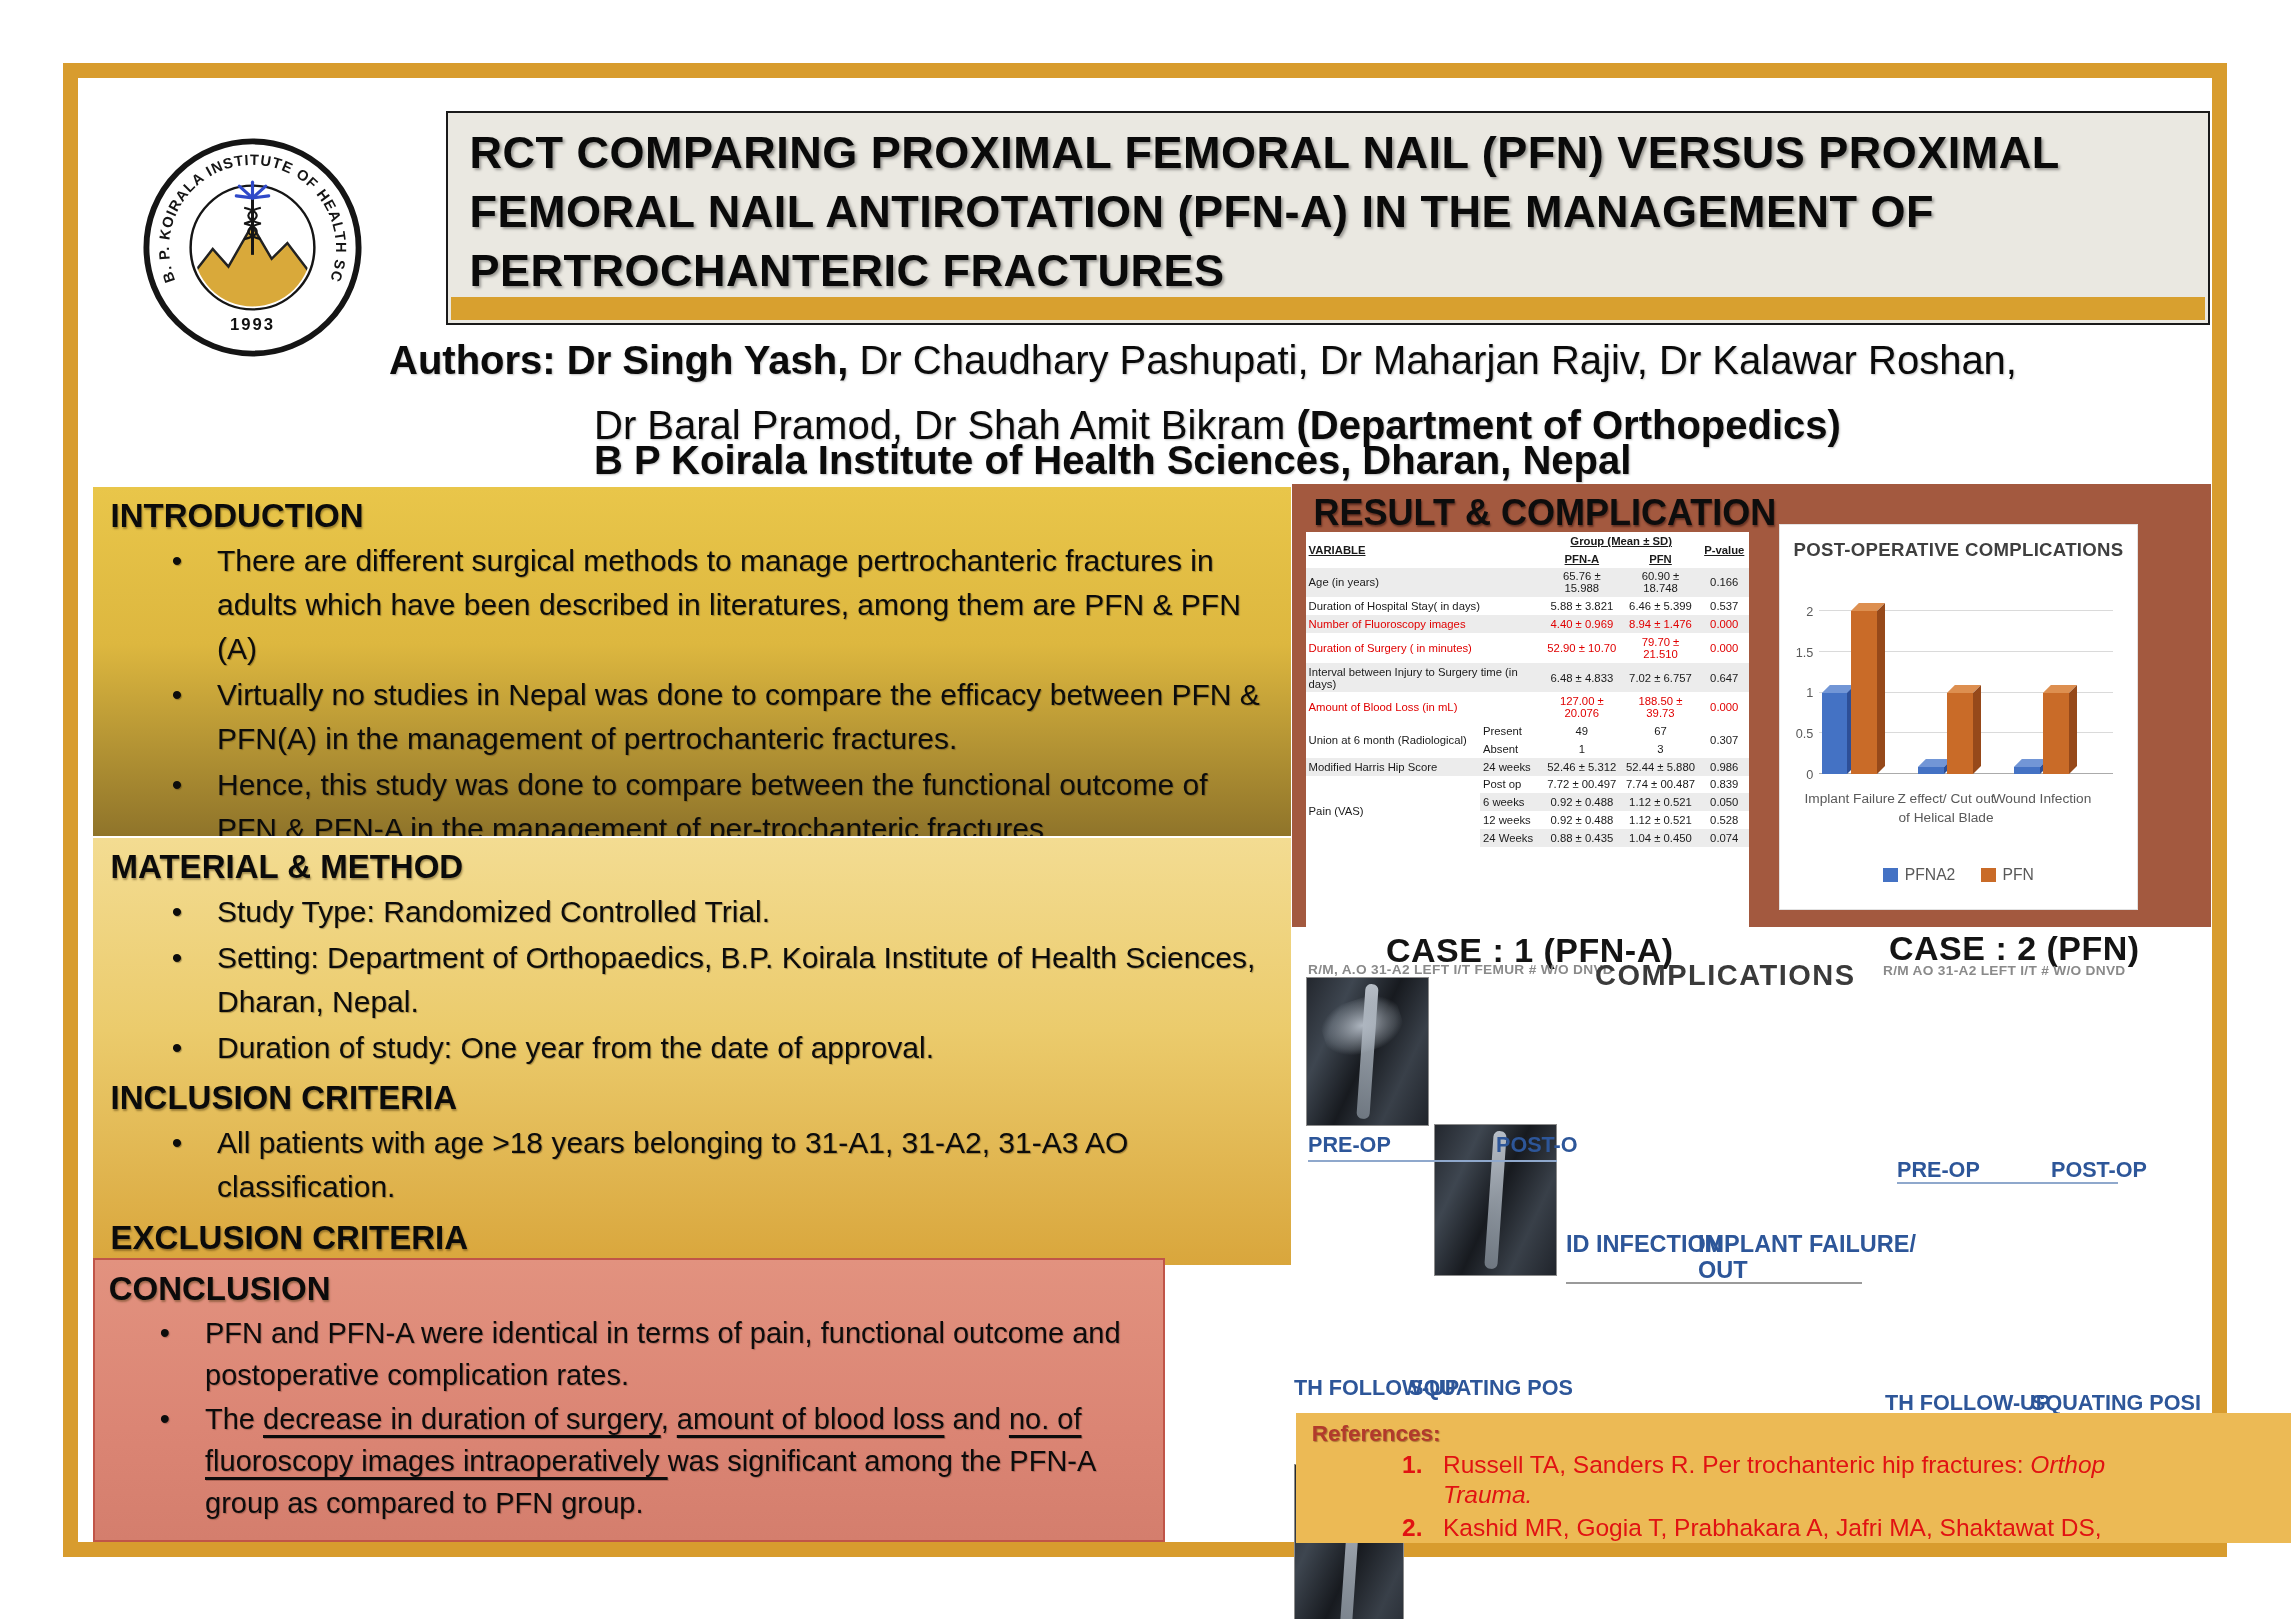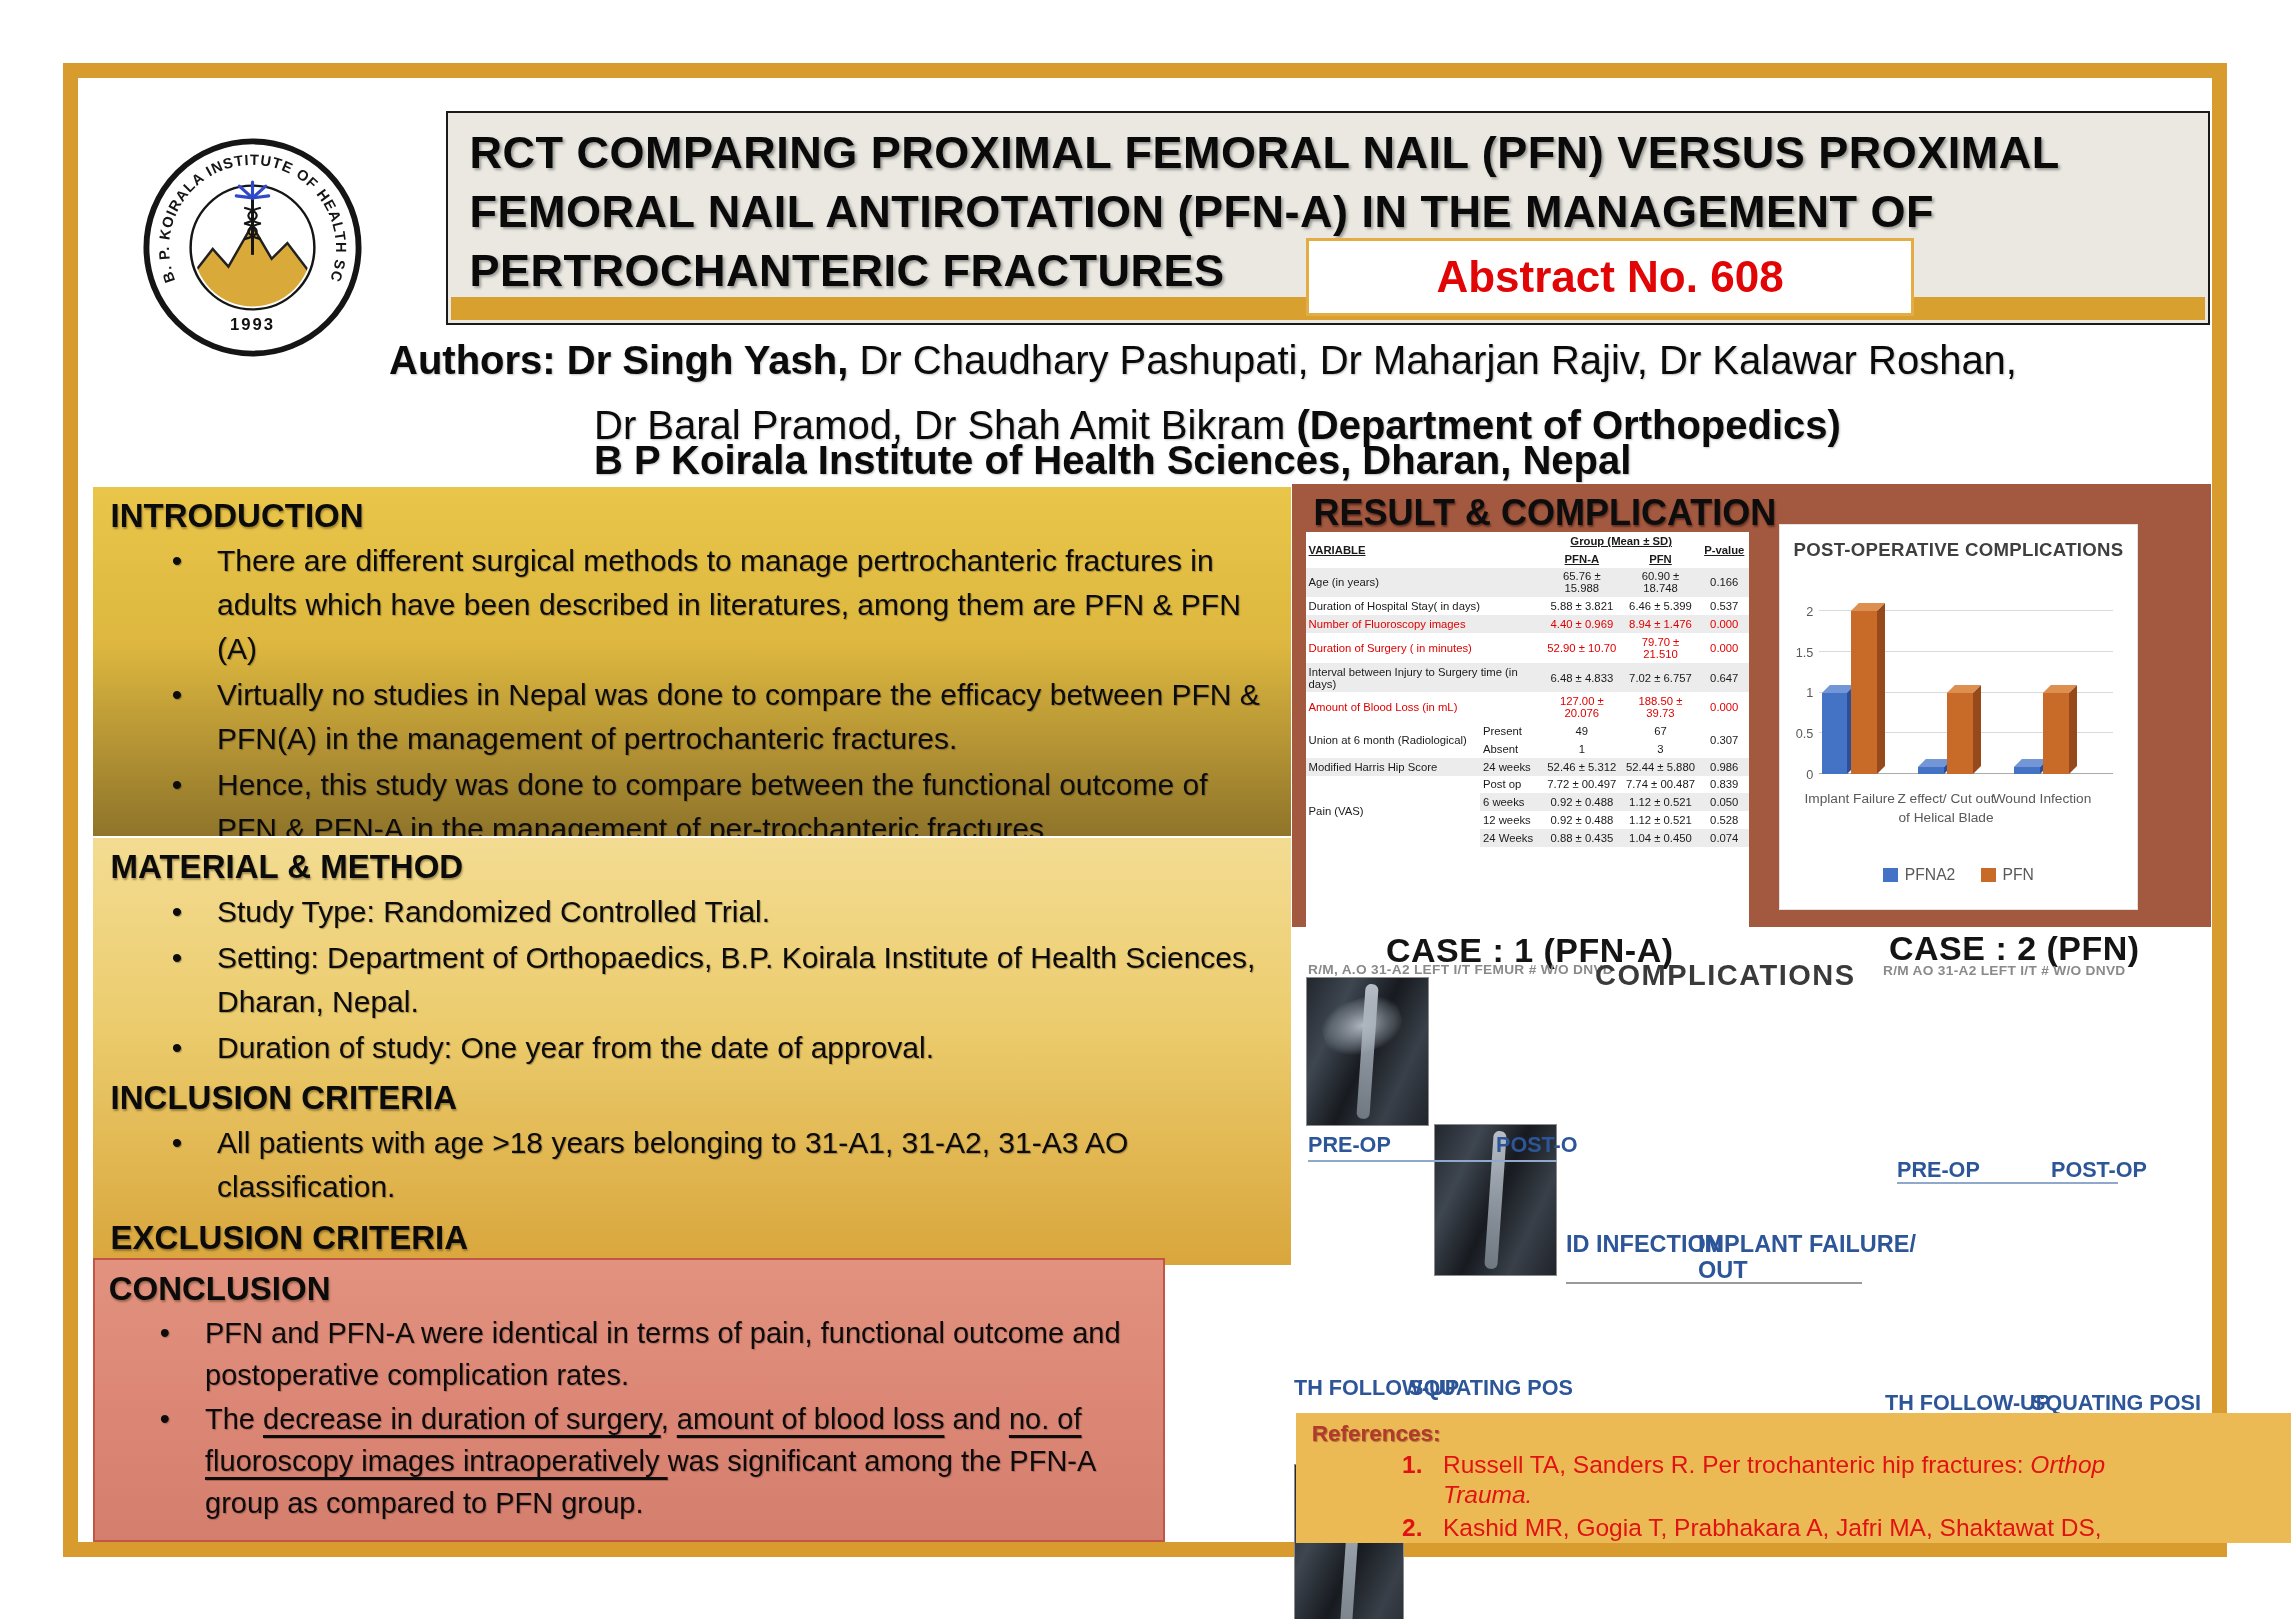--- a/index.html
+++ b/index.html
@@ -131,23 +131,20 @@
   </svg>
 
   <div class="abs title-block">
     <div class="title-text">
       <div>RCT COMPARING PROXIMAL FEMORAL NAIL (PFN) VERSUS PROXIMAL</div>
       <div>FEMORAL NAIL ANTIROTATION (PFN-A) IN THE MANAGEMENT OF</div>
       <div>PERTROCHANTERIC FRACTURES</div>
     </div>
     <div class="title-gold-bar"></div>
   </div>
-  <div class="abs abstract-box">
-    <span>Abstract No. 608</span>
-  </div>
 
   <div class="abs a-line" style="left:389px;top:337px;">
     <b><span>Authors:</span> <span>Dr Singh Yash,</span></b><span> Dr Chaudhary Pashupati, Dr Maharjan Rajiv, Dr Kalawar Roshan,</span>
   </div>
   <div class="abs a-line" style="left:594px;top:402px;">
     <span>Dr Baral Pramod, Dr Shah Amit Bikram </span><b>(Department of Orthopedics)</b>
   </div>
   <div class="abs a-line" style="left:594px;top:437px;">
     <b>B P Koirala Institute of Health Sciences, Dharan, Nepal</b>
   </div>

